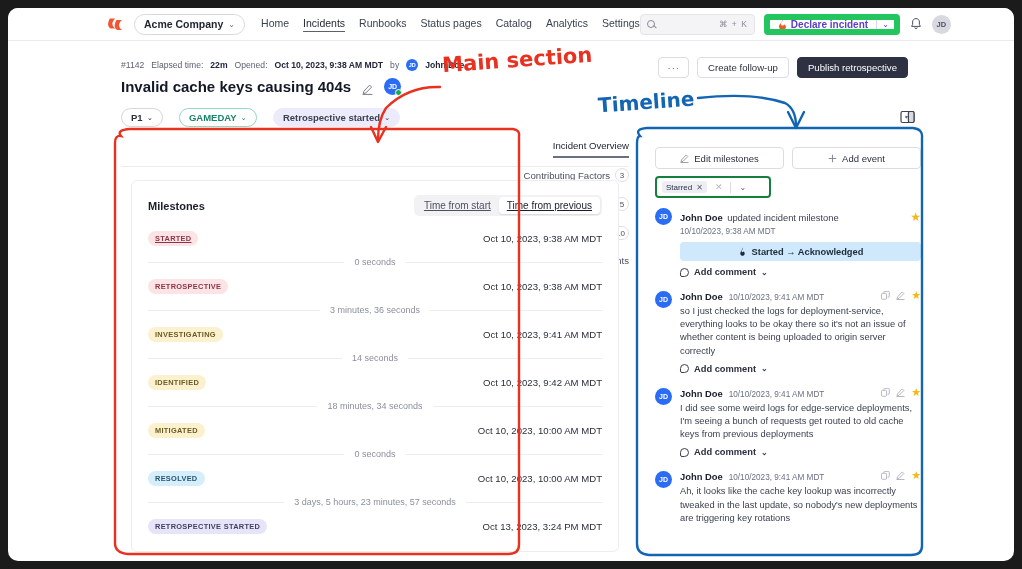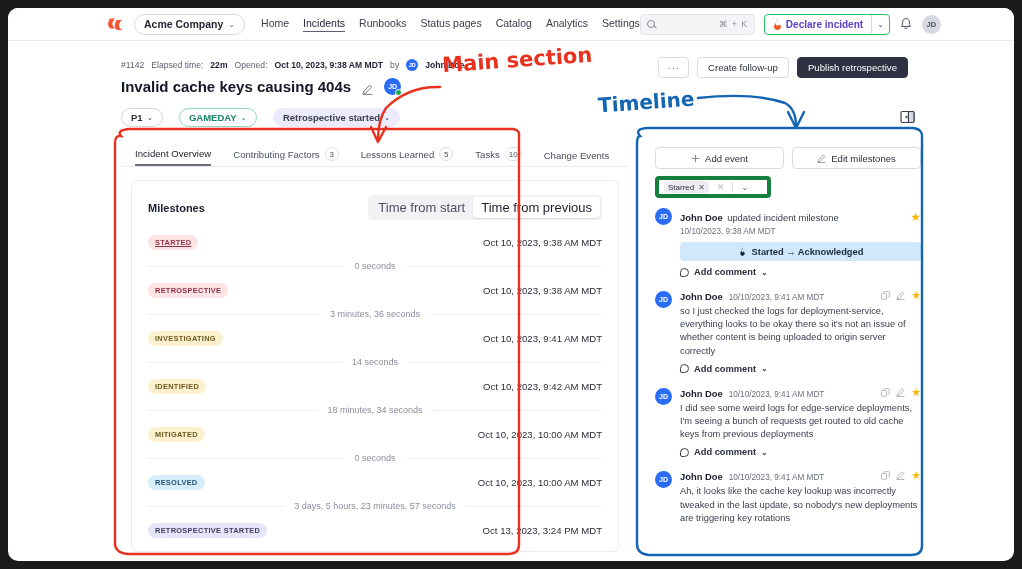--- a/index.html
+++ b/index.html
@@ -48,21 +48,21 @@
   .nav-right { margin-left:auto; display:flex; align-items:center; gap:9px; margin-right:88px; }
   .search-box {
     width:115px; height:21px; background:#f4f4f7;
     border:1px solid #e4e4ea; border-radius:4px;
     display:flex; align-items:center; padding:0 6px; gap:4px;
   }
   .search-box .mag { width:8px; height:8px; border:1.2px solid #8b8b97; border-radius:50%; position:relative; }
   .search-box .mag:after { content:""; position:absolute; width:3.5px; height:1.2px; background:#8b8b97; transform:rotate(45deg); right:-3px; bottom:0px; }
   .search-kbd { margin-left:auto; font-size:8.5px; color:#8b8b97; letter-spacing:1px; }
   .declare-btn {
-    height:21px; border:1px solid #22c55e; border-radius:4px;
+    height:21px; border:6px solid #22c55e; border-radius:4px;
     background:#fff; display:flex; align-items:center; overflow:hidden;
   }
   .declare-btn .label {
     display:flex; align-items:center; gap:4px;
     font-size:10px; font-weight:bold; color:#5b3ec8; padding:0 8px;
     white-space:nowrap;
   }
   .declare-btn .split {
     border-left:1px solid #ddd2fa; padding:0 5px; height:100%;
     display:flex; align-items:center; font-size:8px; color:#5b3ec8;
@@ -131,23 +131,24 @@
   }
 
   
   .main-panel {
     position:absolute; left:113px; top:132px;
     width:508px; height:421px;
     background:#fff;
     overflow:hidden;
   }
   .tabs {
-    display:flex; align-items:flex-end; gap:22px;
+    display:flex; align-items:flex-end; gap:10px;
     height:27px; padding-left:14px;
     border-bottom:1px solid #ececed;
+    flex-direction:column;
   }
   .tab {
     display:flex; align-items:center; gap:5px;
     font-size:9.6px; color:#4c5062; padding-bottom:5px;
     white-space:nowrap;
   }
   .tab.active { color:#1b1e2c; border-bottom:2px solid #6b6f80; }
   .tab .count {
     display:inline-flex; align-items:center; justify-content:center;
     min-width:14px; height:14px; padding:0 3px;
@@ -163,21 +164,21 @@
     padding:14px 16px 0 16px;
     position:relative;
     overflow:hidden;
   }
   .card-head { display:flex; align-items:center; justify-content:space-between; }
   .card-title { font-size:11px; font-weight:bold; color:#1b1e2c; }
   .seg {
     display:flex; background:#f2f2f5; border-radius:5px; padding:2px;
   }
   .seg .opt {
-    font-size:13px; color:#4c5062; padding:3px 8px; border-radius:4px; white-space:nowrap;
+    font-size:10px; color:#4c5062; padding:3px 8px; border-radius:4px; white-space:nowrap;text-decoration:underline;
   }
   .seg .opt.on { background:#fff; color:#1b1e2c; box-shadow:0 1px 1.5px rgba(0,0,0,.10); }
 
   .ms-row { display:flex; align-items:center; justify-content:space-between; height:26px; }
   .ms-tag {
     height:15px; padding:0 7px; border-radius:8px;
     font-size:7.4px; font-weight:bold; letter-spacing:.3px;
     display:inline-flex; align-items:center;
   }
   .ms-time { font-size:9.6px; color:#2b2f3e; }
@@ -195,21 +196,21 @@
   }
   .tl-actions { display:flex; gap:8px; padding:7px 10px 0 10px; }
   .tl-btn {
     flex:1; height:22px; border:1px solid #dcdce3; border-radius:4px;
     background:#fff; font-size:9.5px; color:#2b2f3e;
     display:flex; align-items:center; justify-content:center; gap:5px;
     white-space:nowrap;
   }
   .tl-filter {
     margin:7px 10px 0 10px; height:22px;
-    border:4px solid #15803d; border-radius:4px;
+    border:2px solid #15803d; border-radius:4px;
     display:flex; align-items:center; padding:0 5px; gap:8px;
     width:116px;
   }
   .f-chip {
     background:#eceef3; border-radius:3px; padding:1.5px 4px;
     font-size:8px; color:#2b2f3e; display:flex; align-items:center; gap:4px;
   }
   .f-chip .x { font-size:8px; color:#5d6170; }
   .f-clear { font-size:9px; color:#b6b9c4; }
   .f-div { width:1px; height:11px; background:#dcdce3; }
@@ -453,31 +454,31 @@
           <span class="ms-tag" style="background:#e6e4f8;color:#413f63;">RETROSPECTIVE STARTED</span>
           <span class="ms-time">Oct 13, 2023, 3:24 PM MDT</span>
         </div>
       </div>
     </div>
   </div>
 
   <div class="timeline">
     <div class="tl-actions">
       <div class="tl-btn">
-        <svg class="ic" width="9" height="9" viewBox="0 0 10 10">
-            <path d="M5 .8 V9.2 M.8 5 H9.2" stroke="#3c4150" stroke-width="1.2"></path>
-          </svg>
-        <span>Add event</span>
-      </div>
-      <div class="tl-btn">
         <svg class="ic" width="9" height="9" viewBox="0 0 11 11">
             <path d="M7.6 1.1 L9.6 3.1 L3.6 9.1 L1.3 9.6 L1.8 7.3 Z" fill="none" stroke="#3c4150" stroke-width="1"></path>
             <path d="M0.6 10.4 L10.4 10.4" stroke="#3c4150" stroke-width="1"></path>
           </svg>
         <span>Edit milestones</span>
+      </div>
+      <div class="tl-btn">
+        <svg class="ic" width="9" height="9" viewBox="0 0 10 10">
+            <path d="M5 .8 V9.2 M.8 5 H9.2" stroke="#3c4150" stroke-width="1.2"></path>
+          </svg>
+        <span>Add event</span>
       </div>
     </div>
 
     <div class="tl-filter">
       <span class="f-chip">
         <span>Starred</span>
         <span class="x">✕</span>
       </span>
       <span class="f-clear">✕</span>
       <span class="f-div"></span>

